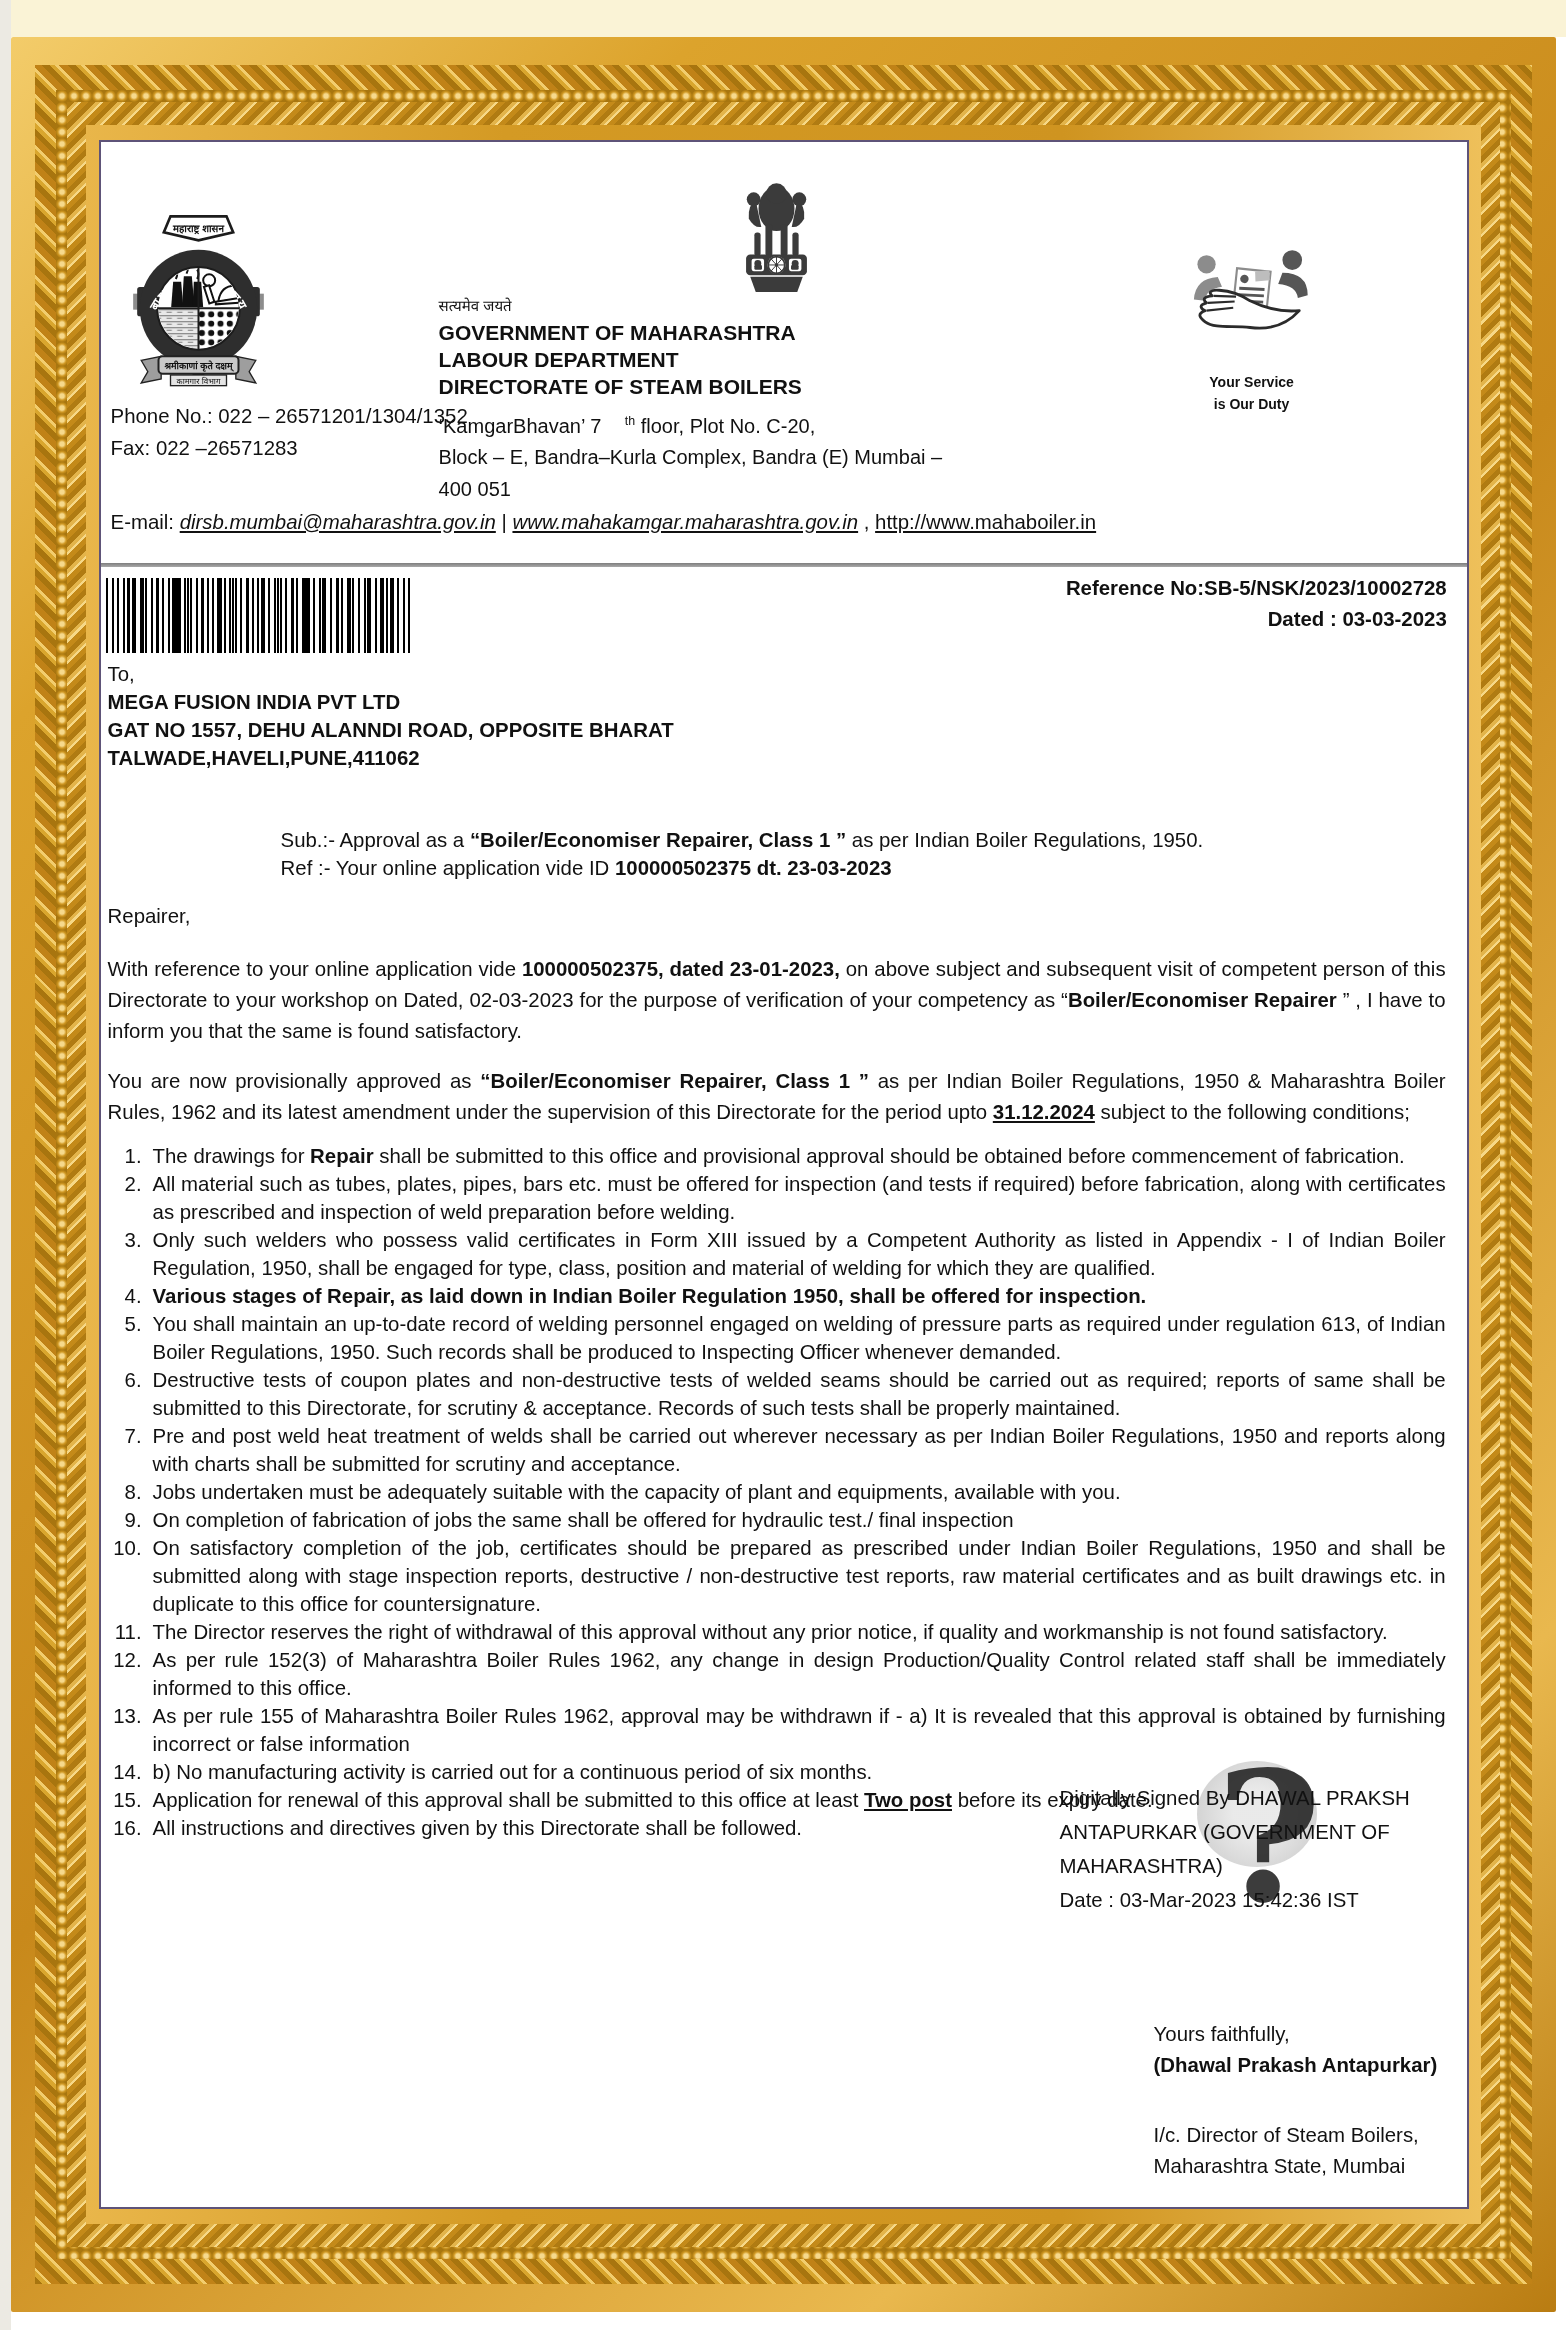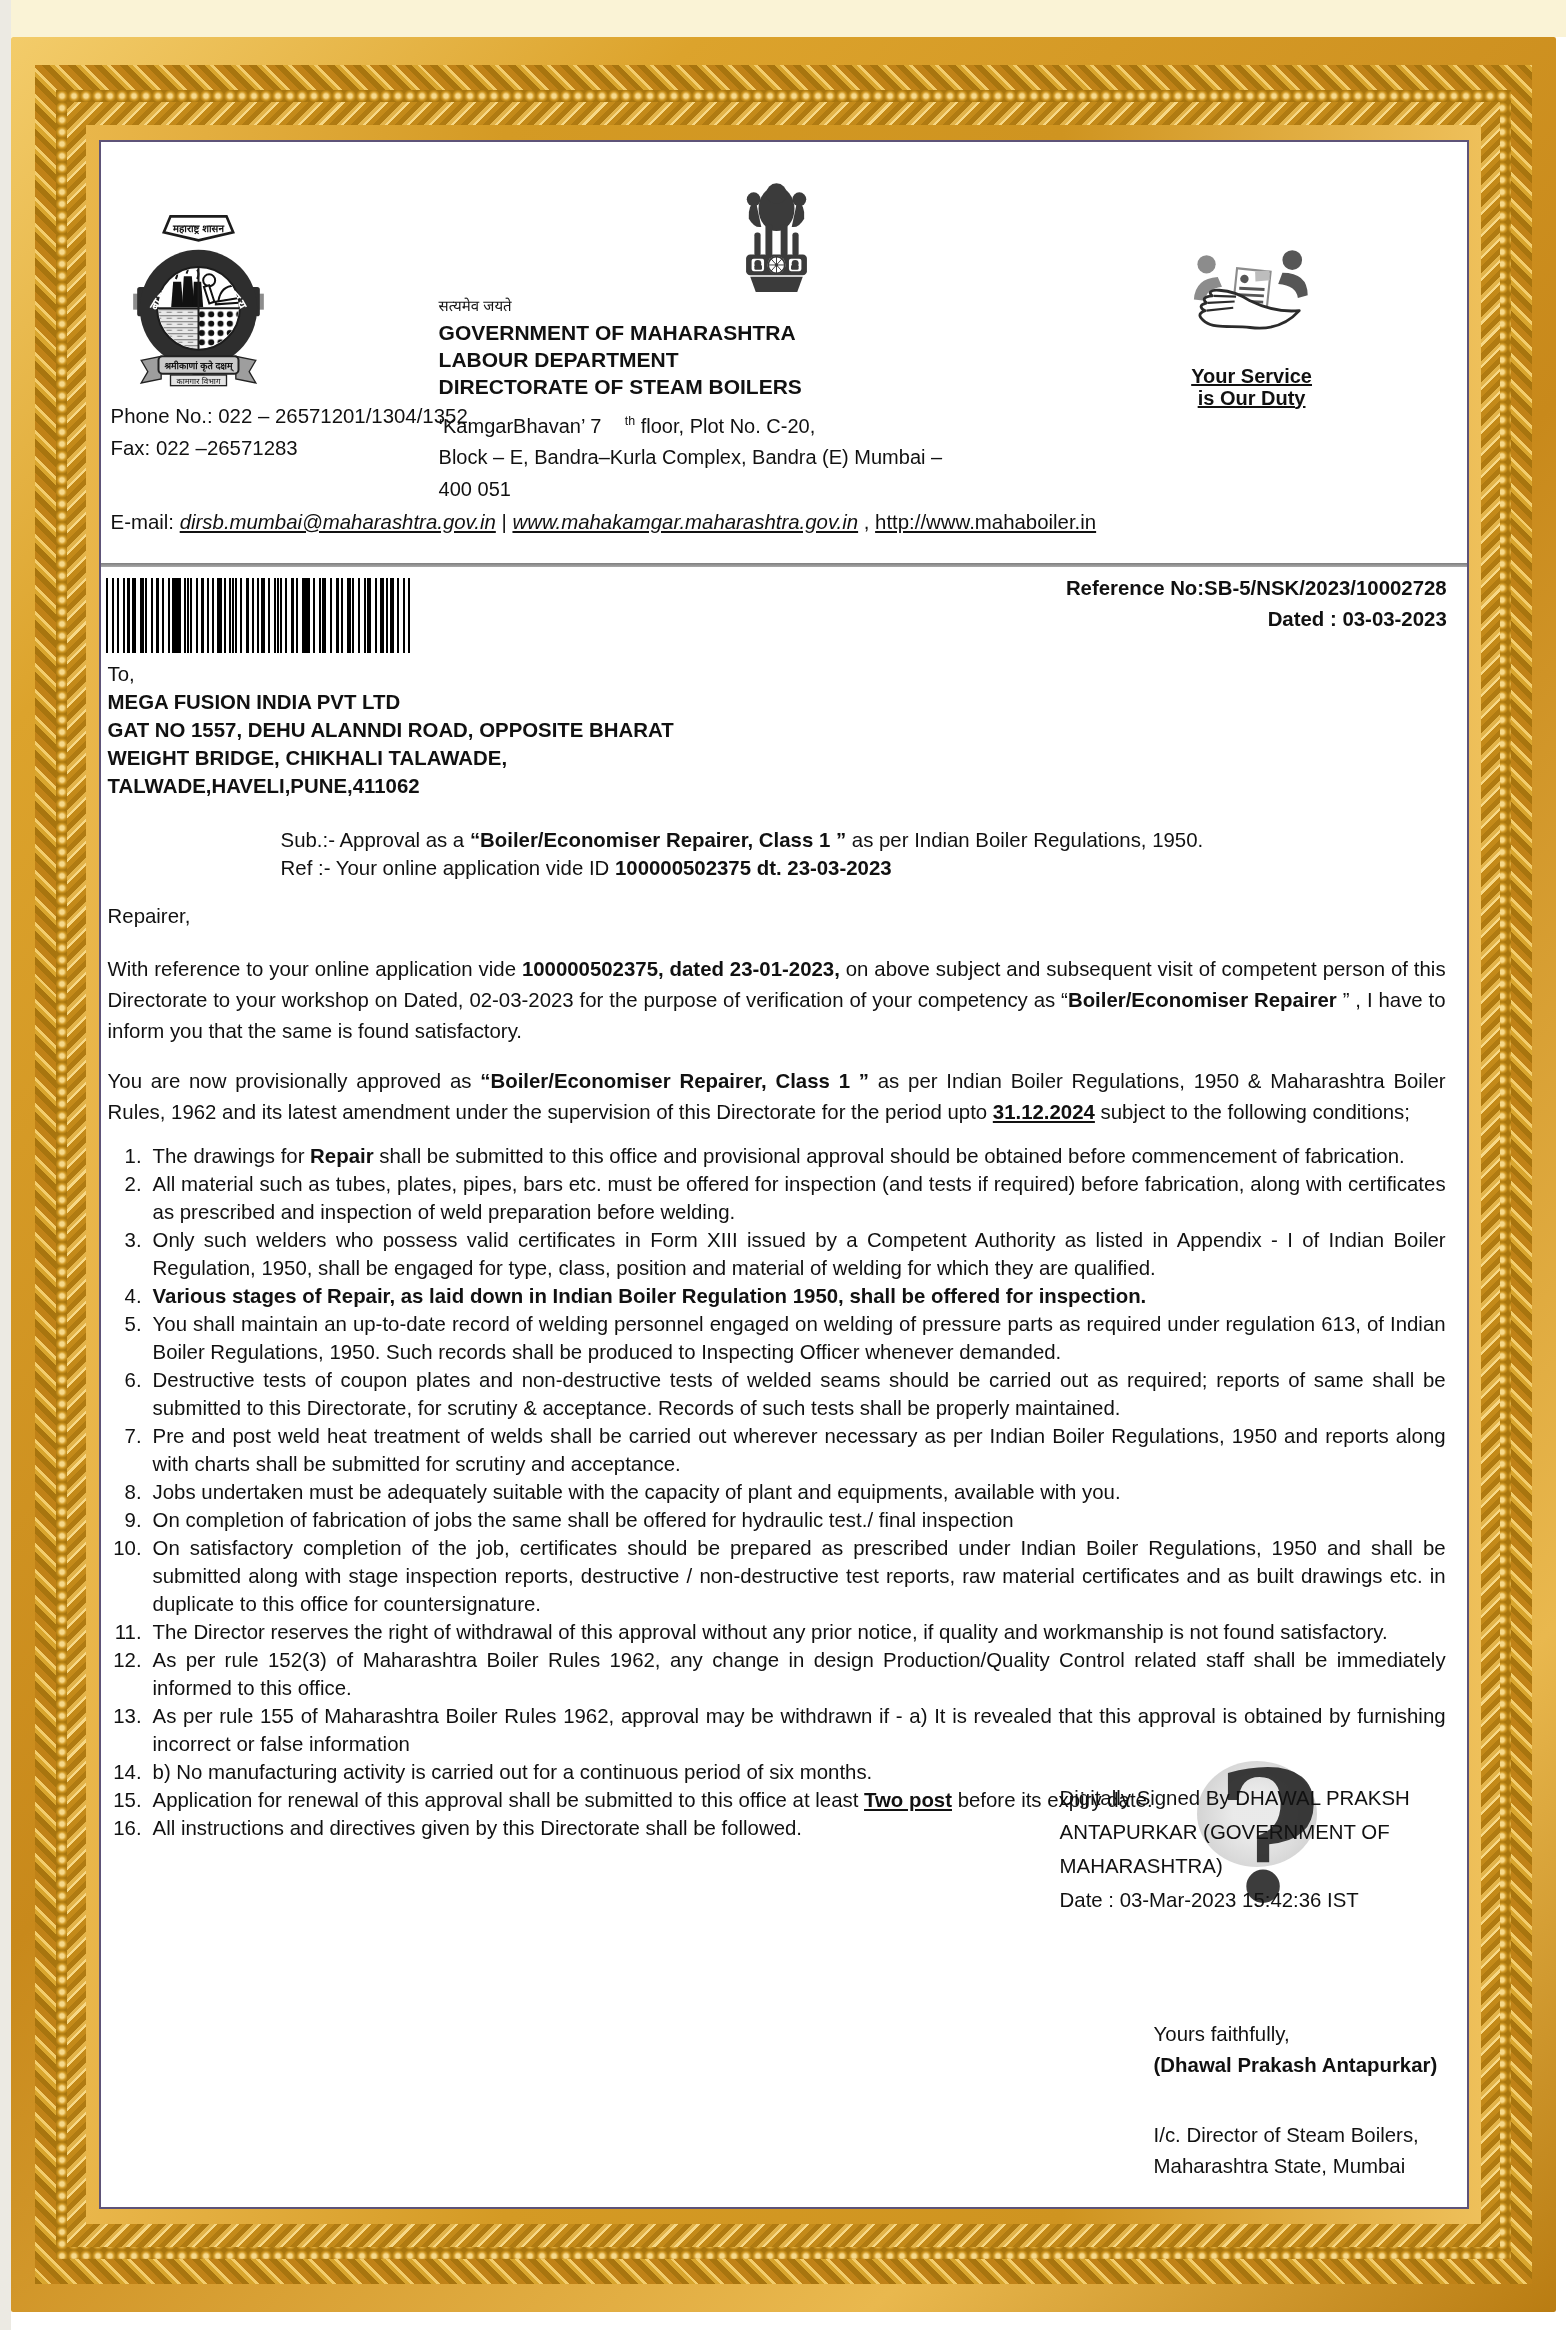--- a/index.html
+++ b/index.html
@@ -26,21 +26,21 @@
   sup{font-size:0.62em;margin-left:18px;}
   
   .left-emblem{position:absolute;left:28px;top:65px;width:139px;height:180px;}
   .phone-block{position:absolute;left:10px;top:258px;line-height:32px;}
   .header-center{position:absolute;left:338px;top:31px;width:676px;text-align:left;}
   .nat-emblem{display:block;margin:0 auto;}
   .satyameva{font-size:15px;line-height:18.3px;margin-top:3.5px;}
   .org-lines{font-weight:bold;font-size:21px;line-height:27px;margin-top:3.5px;}
   .addr-lines{font-size:20px;line-height:32px;margin-top:5px;}
   .header-right{position:absolute;left:1056px;top:104px;width:190px;text-align:center;}
-  .service-caption{font-weight:bold;font-size:20px;line-height:22px;margin-top:1px;text-decoration:underline;}
+  .service-caption{font-weight:bold;font-size:14px;line-height:22px;margin-top:7px;}
   .email-row{position:absolute;left:10px;top:366px;font-size:20.4px;}
   .divider{position:absolute;left:0;right:0;top:421px;height:4.2px;background:linear-gradient(180deg,#7e7e7e,#a9a9a9);}
   
   .barcode{position:absolute;left:5.6px;top:436px;width:306px;height:75px;background-color:#fff;
     background-image:
       repeating-linear-gradient(90deg,#000 0 2.1px,transparent 2.1px 5.6px),
       repeating-linear-gradient(90deg,transparent 0 6.3px,#000 6.3px 8.4px,transparent 8.4px 15px),
       repeating-linear-gradient(90deg,transparent 0 26px,#000 26px 30px,transparent 30px 43px);}
   .ref-block{position:absolute;right:20px;top:431px;text-align:right;font-weight:bold;line-height:31px;}
   
@@ -235,21 +235,20 @@
       <div class="ref-block">
         <div>Reference No:SB-5/NSK/2023/10002728</div>
         <div>Dated : 03-03-2023</div>
       </div>
 
       <div class="addressee">
         <div>To,</div>
         <div>
                       <div class="ln">MEGA FUSION INDIA PVT LTD</div>
                       <div class="ln">GAT NO 1557, DEHU ALANNDI ROAD, OPPOSITE BHARAT</div>
-                      <div class="ln">WEIGHT BRIDGE, CHIKHALI TALAWADE,</div>
                       <div class="ln">TALWADE,HAVELI,PUNE,411062</div>
                     </div>
       </div>
 
       <div class="subject">
         <div><span>Sub.:- Approval as a </span><span class="b">“Boiler/Economiser Repairer, Class 1 ”</span><span> as per Indian Boiler Regulations, 1950.</span></div>
         <div><span>Ref :- Your online application vide ID </span><span class="b">100000502375 dt. 23-03-2023</span></div>
       </div>
 
       <div class="greeting">Repairer,</div>

